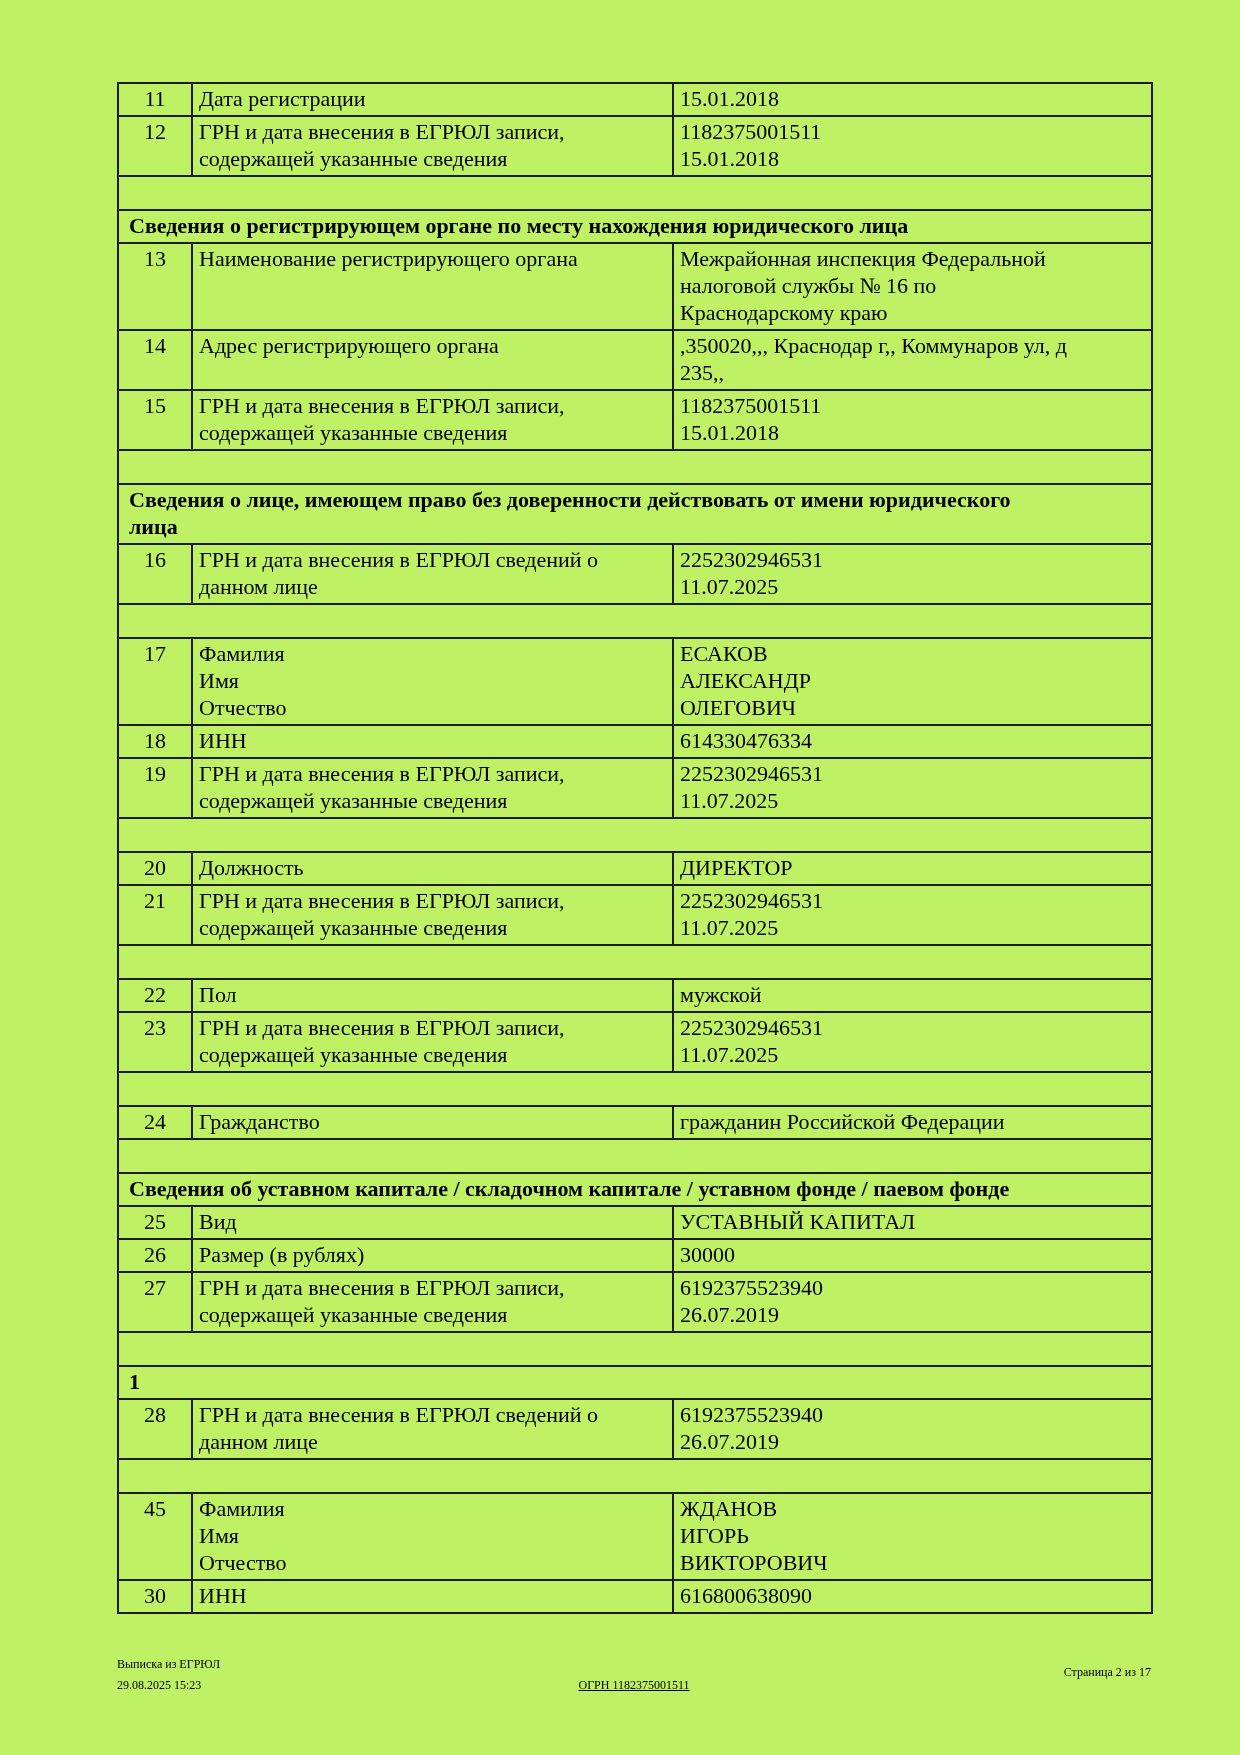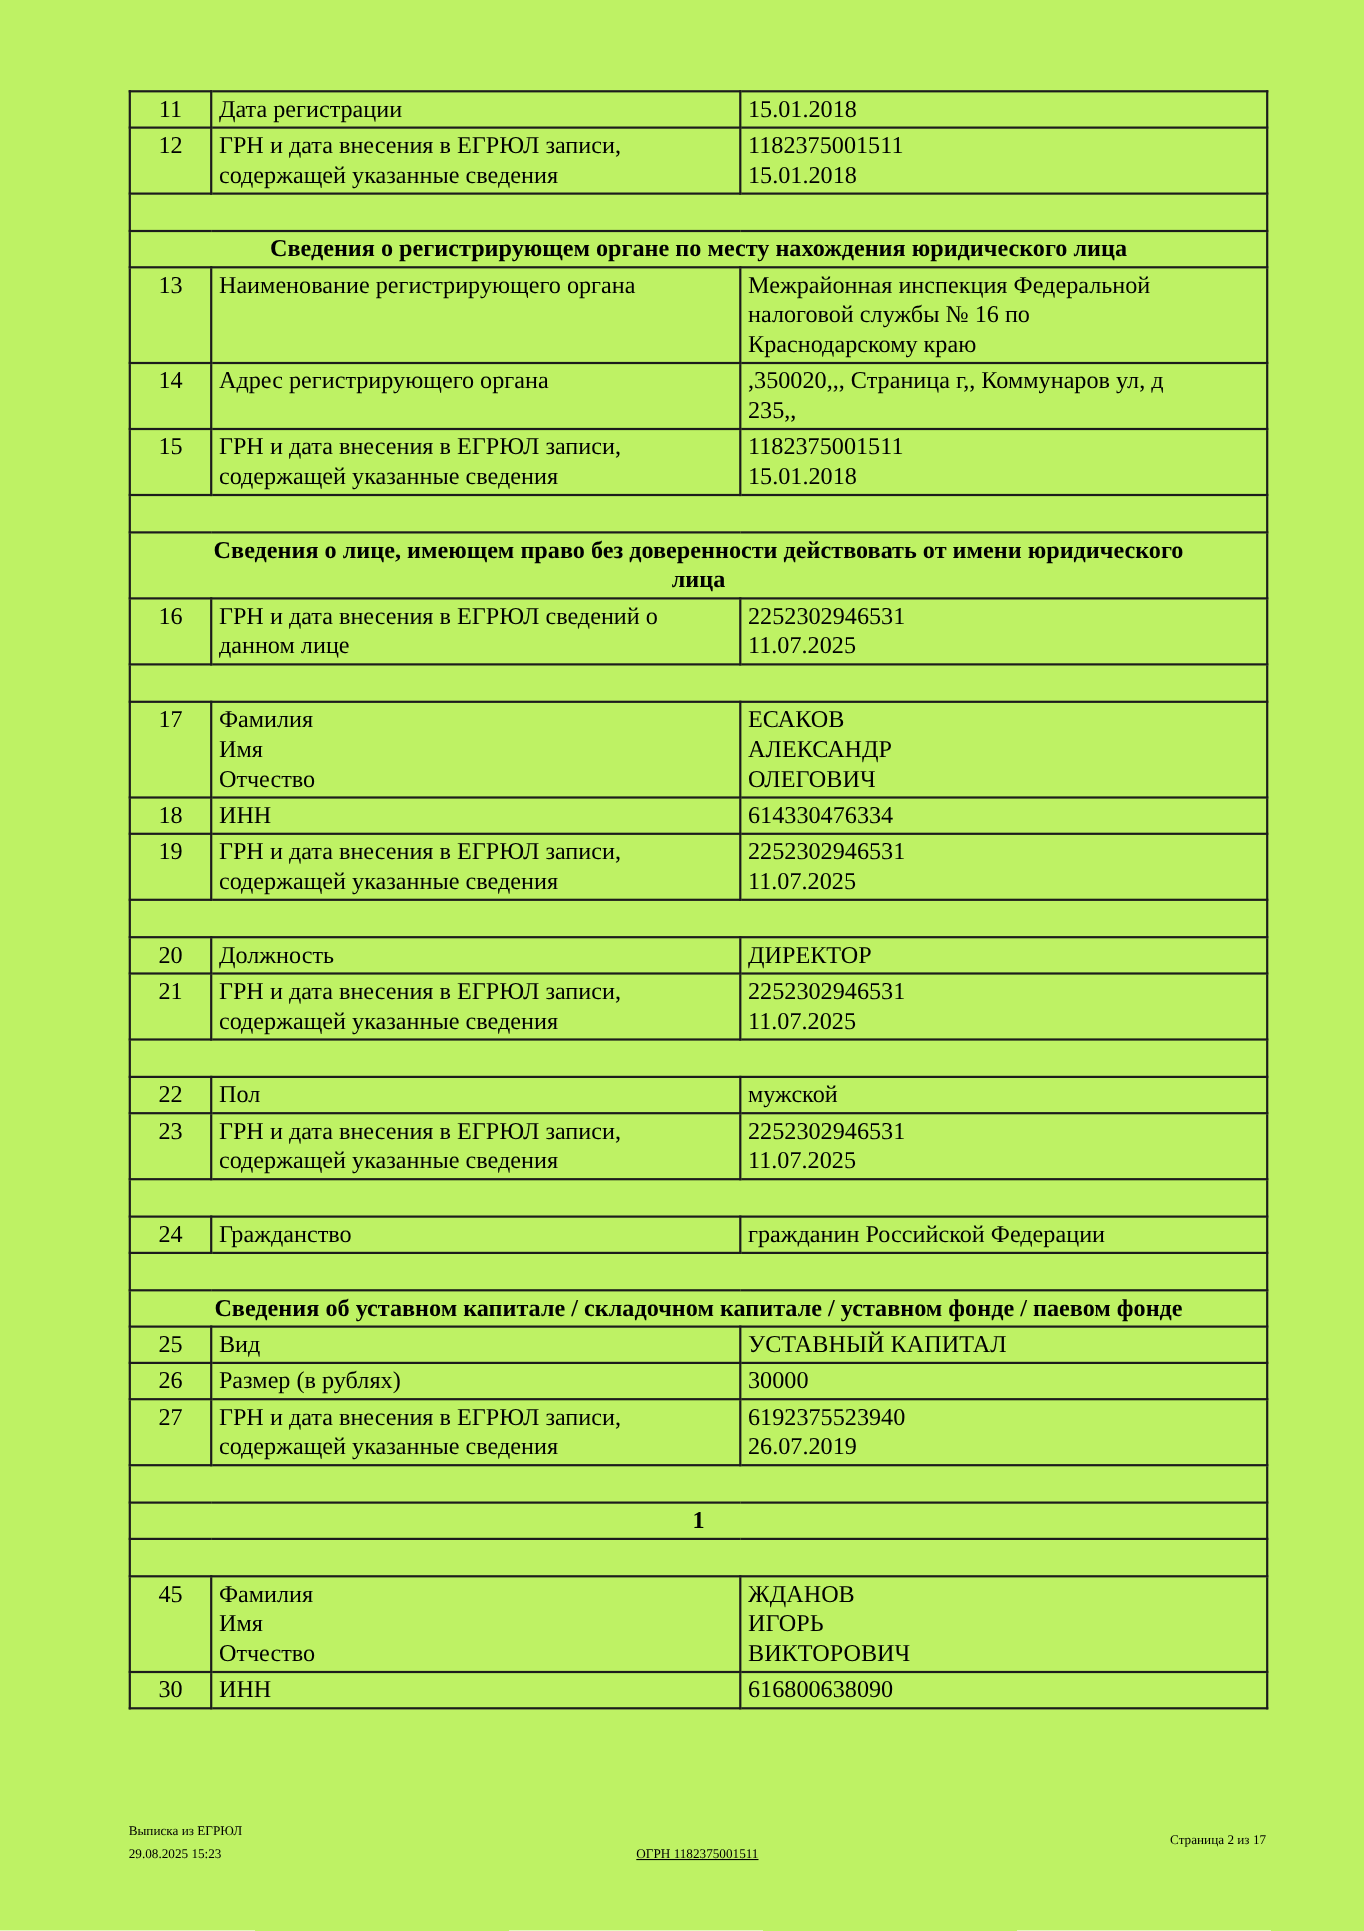--- a/index.html
+++ b/index.html
@@ -37,21 +37,20 @@
     text-align: center;
     padding-left: 2px;
     padding-right: 2px;
   }
   table.egrul tr.spacer td {
     height: 32px;
     padding: 0;
   }
   table.egrul tr.section td {
     font-weight: bold;
-    text-align: center;
     padding: 1px 10px 3px 10px;
   }
   .footer {
     position: absolute;
     left: 117px;
     top: 1654px;
     width: 1034px;
     font-size: 12px;
     line-height: 21px;
   }
@@ -104,21 +103,21 @@
         <tr>
           <td class="num">13</td>
           <td class="label">Наименование регистрирующего органа</td>
           <td class="value">Межрайонная инспекция Федеральной
 налоговой службы № 16 по
 Краснодарскому краю</td>
         </tr>
         <tr>
           <td class="num">14</td>
           <td class="label">Адрес регистрирующего органа</td>
-          <td class="value">,350020,,, Страница г,, Коммунаров ул, д
+          <td class="value">,350020,,, Краснодар г,, Коммунаров ул, д
 235,,</td>
         </tr>
         <tr>
           <td class="num">15</td>
           <td class="label">ГРН и дата внесения в ЕГРЮЛ записи,
 содержащей указанные сведения</td>
           <td class="value">1182375001511
 15.01.2018</td>
         </tr>
         <tr class="spacer">
@@ -218,20 +217,27 @@
           <td class="label">ГРН и дата внесения в ЕГРЮЛ записи,
 содержащей указанные сведения</td>
           <td class="value">6192375523940
 26.07.2019</td>
         </tr>
         <tr class="spacer">
           <td colspan="3"></td>
         </tr>
         <tr class="section">
           <td colspan="3">1</td>
+        </tr>
+        <tr>
+          <td class="num">28</td>
+          <td class="label">ГРН и дата внесения в ЕГРЮЛ сведений о
+данном лице</td>
+          <td class="value">6192375523940
+26.07.2019</td>
         </tr>
         <tr class="spacer">
           <td colspan="3"></td>
         </tr>
         <tr>
           <td class="num">45</td>
           <td class="label">Фамилия
 Имя
 Отчество</td>
           <td class="value">ЖДАНОВ

